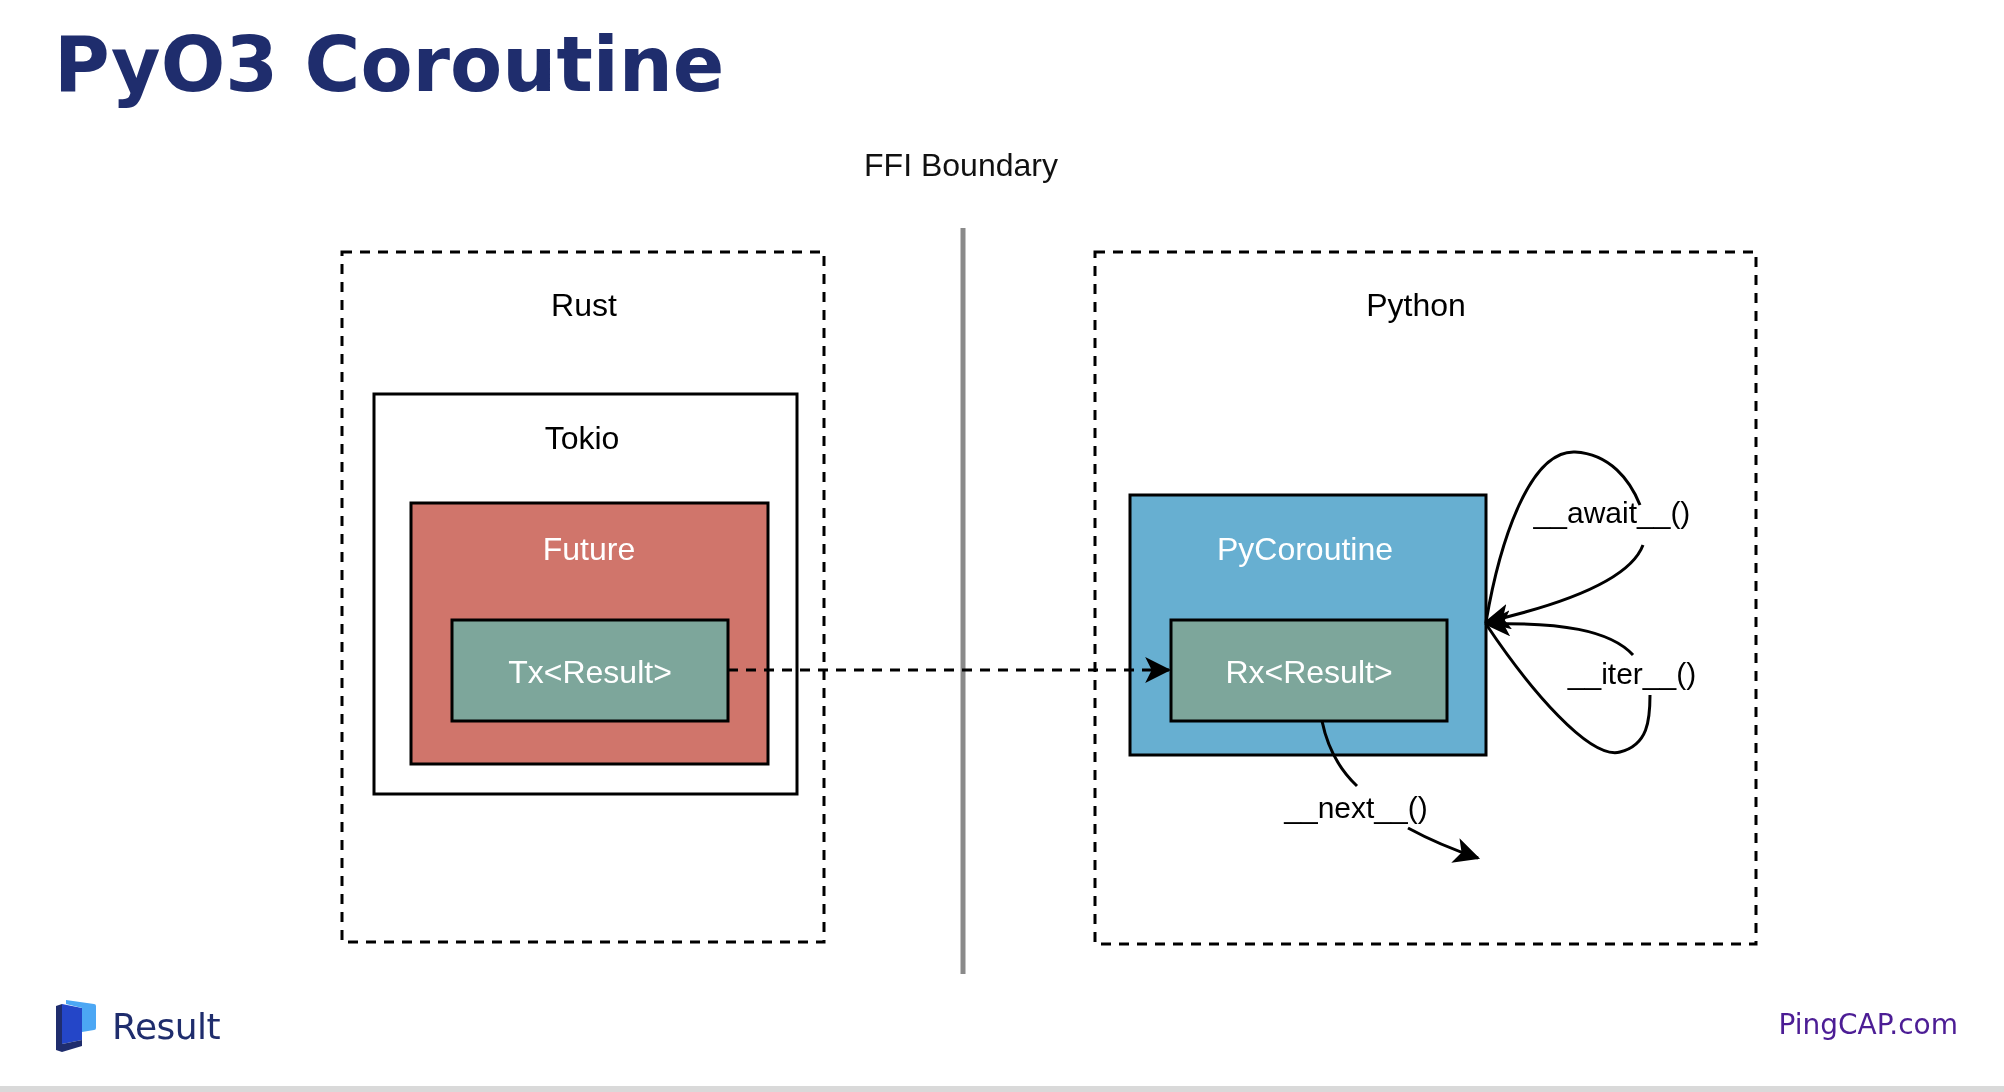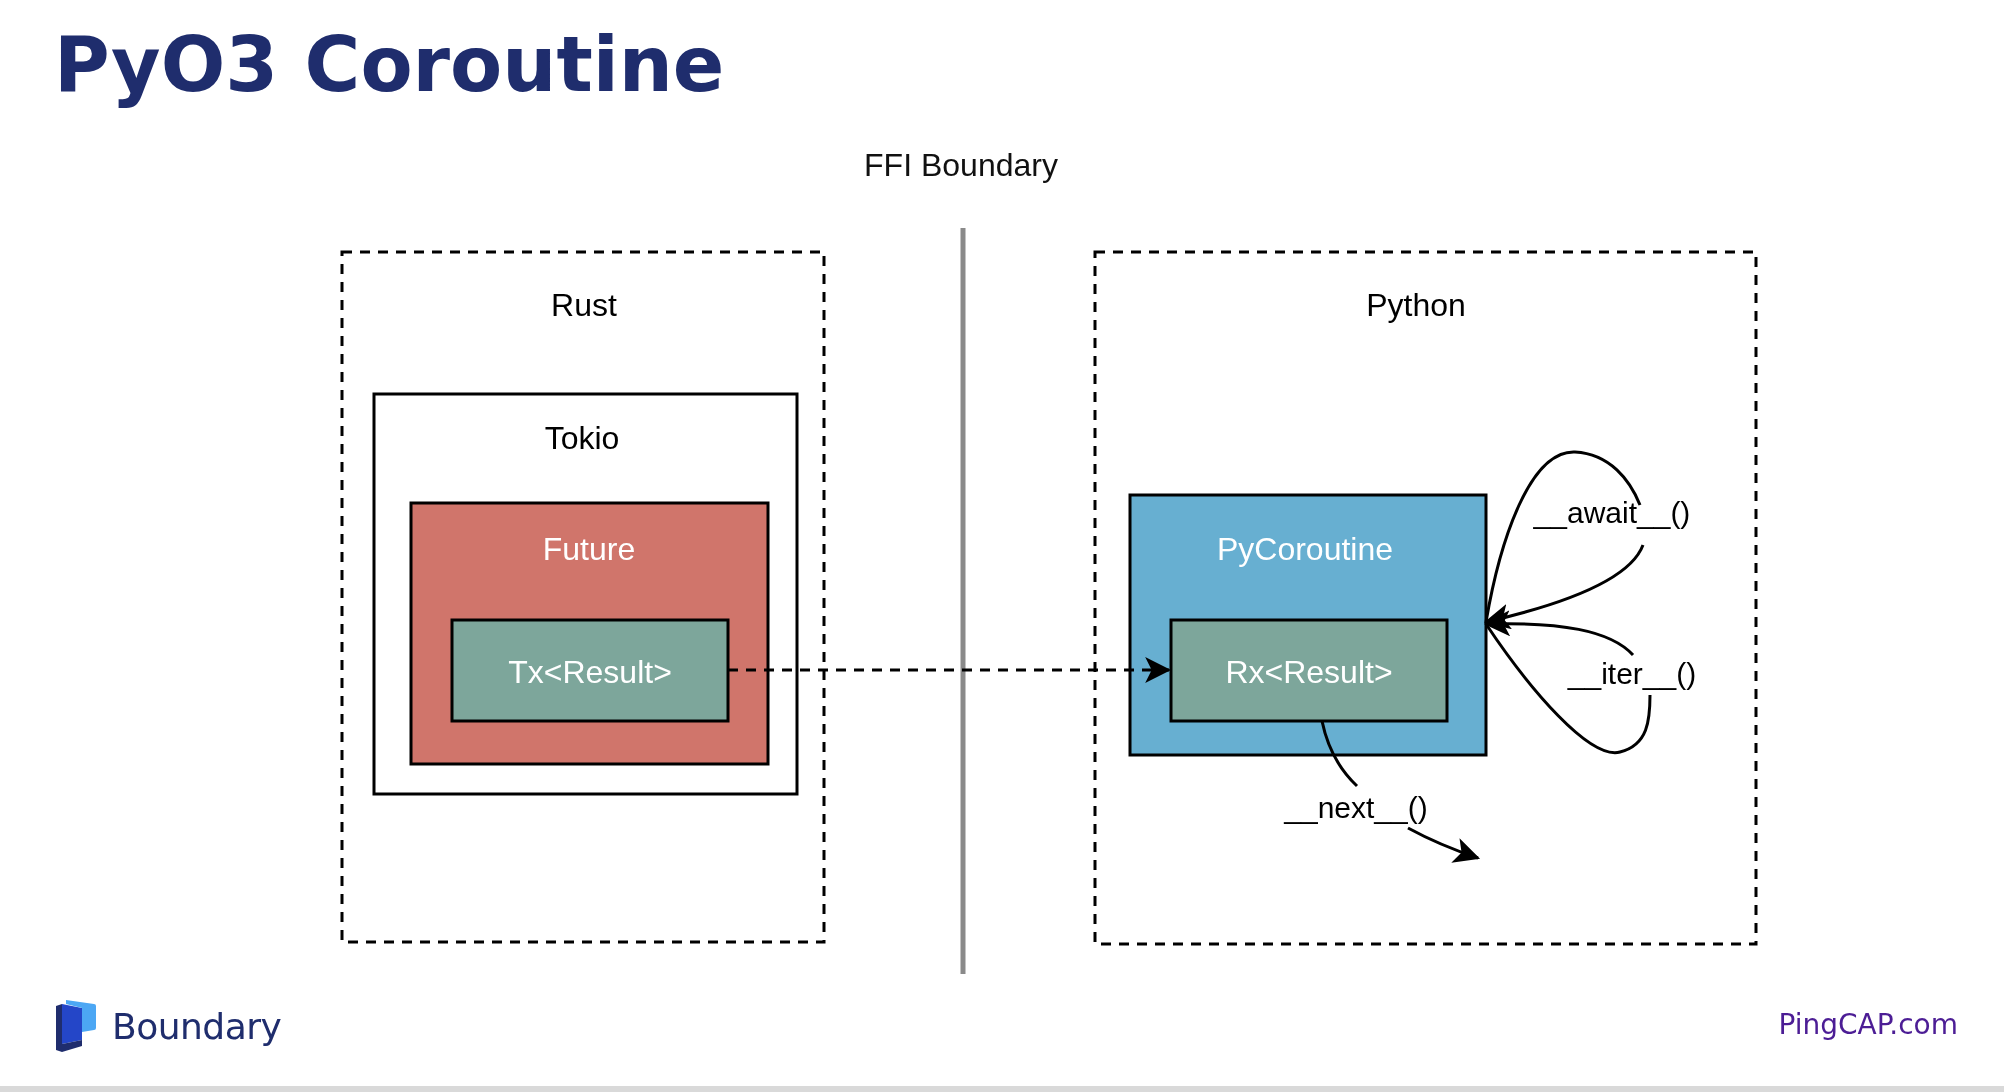--- a/index.html
+++ b/index.html
@@ -64,18 +64,18 @@
   <path d="M1408,828 C1430,840 1448,848 1478,858" fill="none" stroke="#000" stroke-width="3" marker-end="url(#arrowhead-big)"></path>
 </svg>
 
 <div class="footer-logo">
   <svg width="42" height="52" viewBox="0 0 42 52">
     <path d="M0,6 L6,4 L6,52 L0,50 Z" fill="#1f2d6d"></path>
     <path d="M6,4 L26,8 L26,40 L6,44 Z" fill="#2446c8"></path>
     <path d="M10,0 L38,4 Q40,4 40,6 L40,28 Q40,30 38,30 L26,32 L26,8 L10,4 Z" fill="#4ca7f4"></path>
     <path d="M6,44 L26,40 L26,46 L6,52 Z" fill="#1f2d6d"></path>
   </svg>
-  <span class="brand">Boundary</span>
+  <span class="brand">Result</span>
 </div>
 
 <div class="footer-url">PingCAP.com</div>
 
 <div class="bottom-bar"></div>
 
 </body></html>

